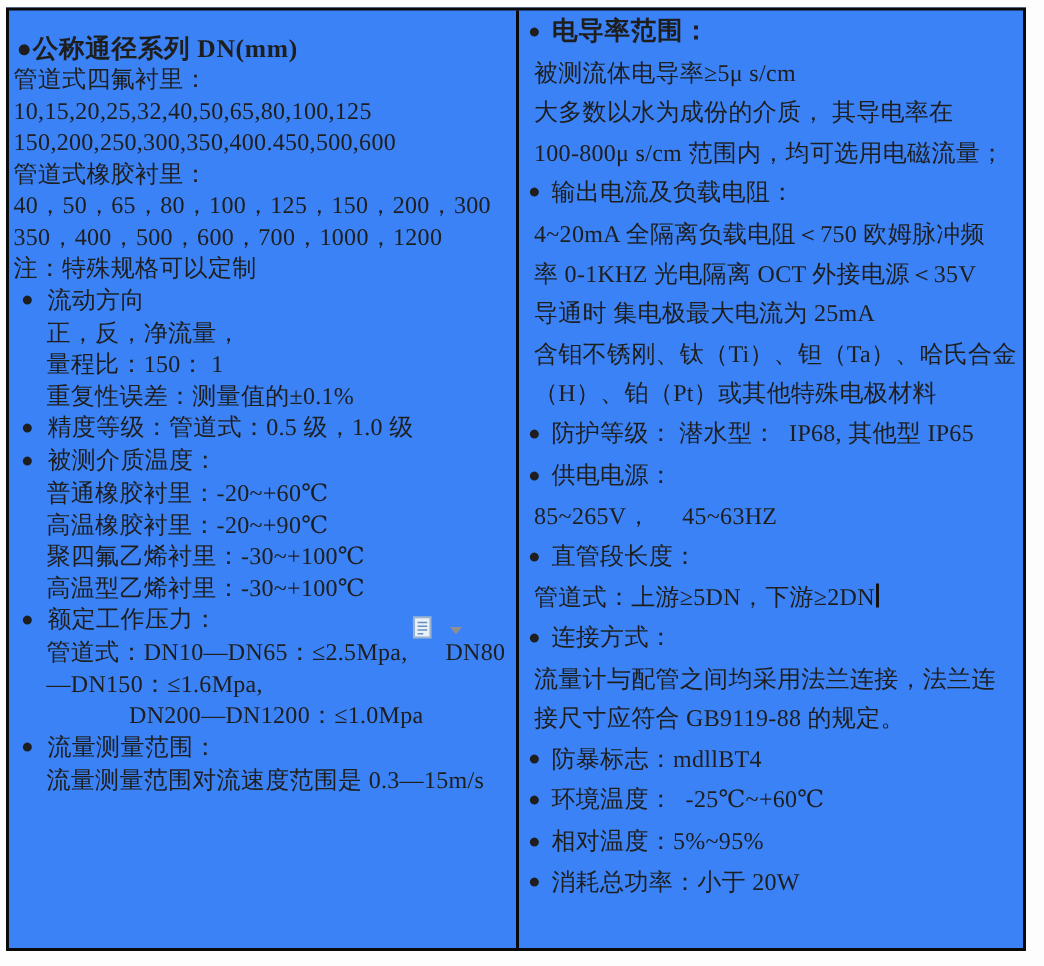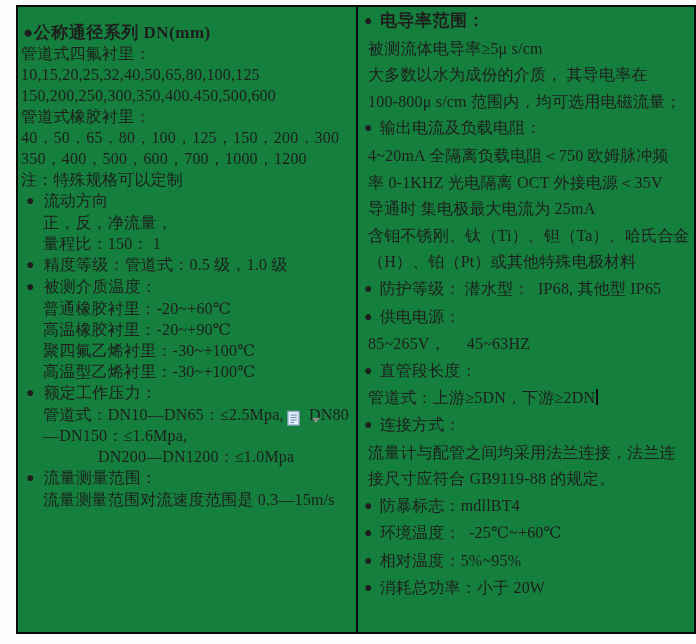--- a/index.html
+++ b/index.html
@@ -3,22 +3,22 @@
 <meta charset="utf-8">
 <style>
   html,body{margin:0;padding:0;}
   body{
     width:696px;height:644px;position:relative;overflow:hidden;
     background:#fdfdfd;
     font-family:"Liberation Serif","DejaVu Serif",serif;
     color:#1e1e1e;
   }
   .panel{
-    position:absolute;left:16px;top:5px;width:680px;height:629px;
-    border:2px solid #0a0a0a;background:#15803d;
+    position:absolute;left:4px;top:5px;width:680px;height:629px;
+    border:2px solid #0a0a0a;background:#3b82f6;
     display:flex;box-sizing:border-box;
   }
   .col{box-sizing:border-box;overflow:hidden;}
   .col-left{flex:0 0 340px;border-right:2px solid #0a0a0a;padding-top:15px;}
   .col-right{flex:1 1 auto;padding-top:1px;}
   .line{
     white-space:pre;overflow:hidden;
     font-size:16px;letter-spacing:0.2px;
   }
   .col-left .line{line-height:21px;padding-left:3px;}
@@ -50,20 +50,21 @@
       <div class="line flush"><span>管道式四氟衬里：</span></div>
       <div class="line flush"><span>10,15,20,25,32,40,50,65,80,100,125</span></div>
       <div class="line flush"><span>150,200,250,300,350,400.450,500,600</span></div>
       <div class="line flush"><span>管道式橡胶衬里：</span></div>
       <div class="line flush"><span>40，50，65，80，100，125，150，200，300</span></div>
       <div class="line flush"><span>350，400，500，600，700，1000，1200</span></div>
       <div class="line flush"><span>注：特殊规格可以定制</span></div>
       <div class="line head"><span class="dot">●</span><span>流动方向</span></div>
       <div class="line sub"><span>正，反，净流量，</span></div>
       <div class="line sub"><span>量程比：150： 1</span></div>
+      <div class="line sub"><span>重复性误差：测量值的±0.1%</span></div>
       <div class="line head"><span class="dot">●</span><span>精度等级：管道式：0.5 级，1.0 级</span></div>
       <div class="line head"><span class="dot">●</span><span>被测介质温度：</span></div>
       <div class="line sub"><span>普通橡胶衬里：-20~+60℃</span></div>
       <div class="line sub"><span>高温橡胶衬里：-20~+90℃</span></div>
       <div class="line sub"><span>聚四氟乙烯衬里：-30~+100℃</span></div>
       <div class="line sub"><span>高温型乙烯衬里：-30~+100℃</span></div>
       <div class="line head"><span class="dot">●</span><span>额定工作压力：</span></div>
       <div class="line sub"><span>管道式：DN10—DN65：≤2.5Mpa,      DN80</span></div>
       <div class="line sub"><span>—DN150：≤1.6Mpa,</span></div>
       <div class="line deep"><span>DN200—DN1200：≤1.0Mpa</span></div>

